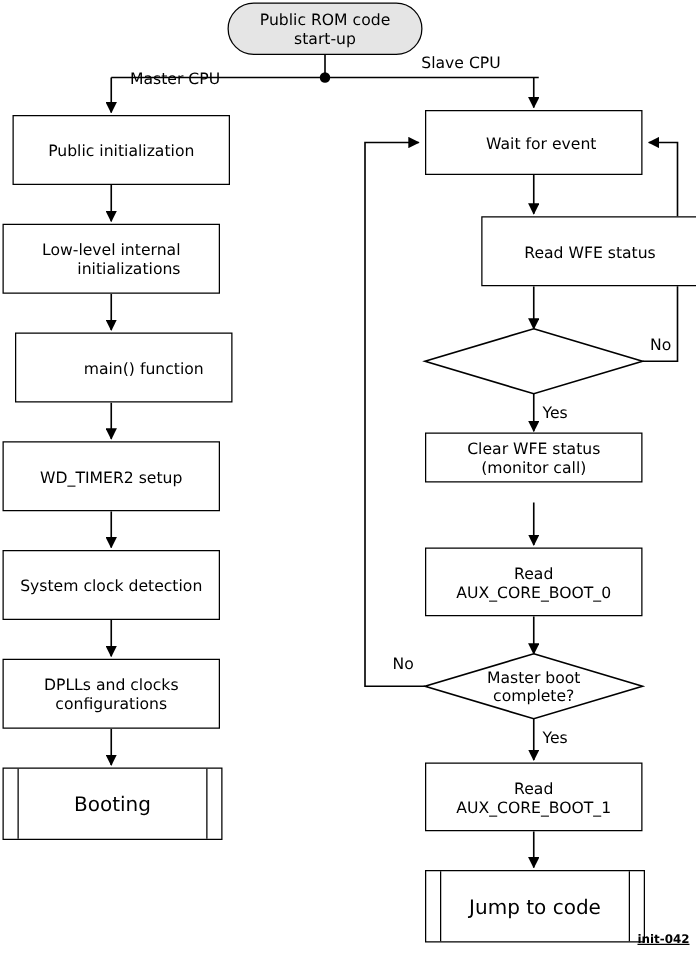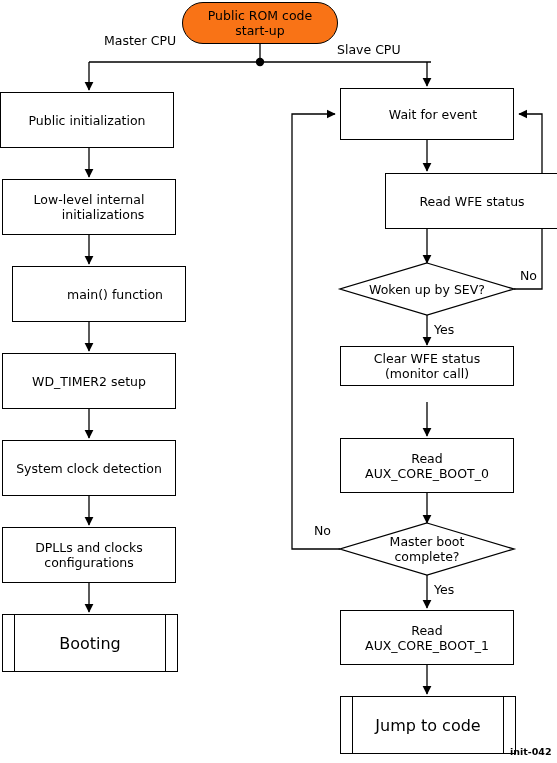--- a/index.html
+++ b/index.html
@@ -34,21 +34,21 @@
     font-size: 12.5px;
     line-height: 15px;
     z-index: 3;
   }
   .process {
     border: 1.3px solid #000;
     background: #fff;
   }
   .terminator {
     border: 1.3px solid #000;
-    background: #f97316;
+    background: #e5e5e5;
     border-radius: 22px;
   }
   .subroutine {
     border: 1.3px solid #000;
     background: #fff;
     position: absolute;
   }
   .subroutine .inner-rule {
     position: absolute;
     top: 0;
@@ -148,24 +148,24 @@
     </g>
   </svg>
 
   <div class="node terminator" style="left:182px; top:2px; width:156px; height:42px;">
     <span>
       <span>Public ROM code</span><br>
       <span>start-up</span>
     </span>
   </div>
 
-  <div class="edge-label" style="left:104px; top:34px;">Master CPU</div>
+  <div class="edge-label" style="left:104px; top:56px;">Master CPU</div>
   <div class="edge-label" style="left:337px; top:43px;">Slave CPU</div>
 
-  <div class="node process" style="left:0; top:92px; width:174px; height:56px;">
+  <div class="node process" style="left:10px; top:92px; width:174px; height:56px;">
     <span>Public initialization</span>
   </div>
 
   <div class="node process" style="left:2px; top:179px; width:174px; height:56px;text-align:right;">
     <span>
       <span>Low-level internal</span><br>
       <span>initializations</span>
     </span>
   </div>
 
@@ -195,23 +195,20 @@
   </div>
 
   <div class="node process" style="left:340px; top:88px; width:174px; height:52px;padding-left:12px;">
     <span>Wait for event</span>
   </div>
 
   <div class="node process" style="left:340px; top:173px; width:174px; height:56px;margin-left:45px;">
     <span>Read WFE status</span>
   </div>
 
-  <div class="decision-label" style="left:355px; top:275px; width:144px; height:28px;">
-    <span>Woken up by SEV?</span>
-  </div>
   <div class="edge-label" style="left:520px; top:269px;">No</div>
   <div class="edge-label" style="left:434px; top:323px;">Yes</div>
 
   <div class="node process" style="left:340px; top:346px; width:174px; height:40px;">
     <span>
       <span>Clear WFE status</span><br>
       <span>(monitor call)</span>
     </span>
   </div>
 
@@ -237,15 +234,15 @@
       <span>AUX_CORE_BOOT_1</span>
     </span>
   </div>
 
   <div class="subroutine" style="left:340px; top:696px; width:174px; height:56px;">
     <span class="inner-rule rule-left"></span>
     <span class="inner-rule rule-right"></span>
     <span class="sub-label">Jump to code</span>
   </div>
 
-  <div class="caption" style="left:510px; top:746px;">init-042</div>
+  <div class="caption" style="left:510px; top:746px;text-decoration:underline;">init-042</div>
 
 </div>
 
 </body></html>

